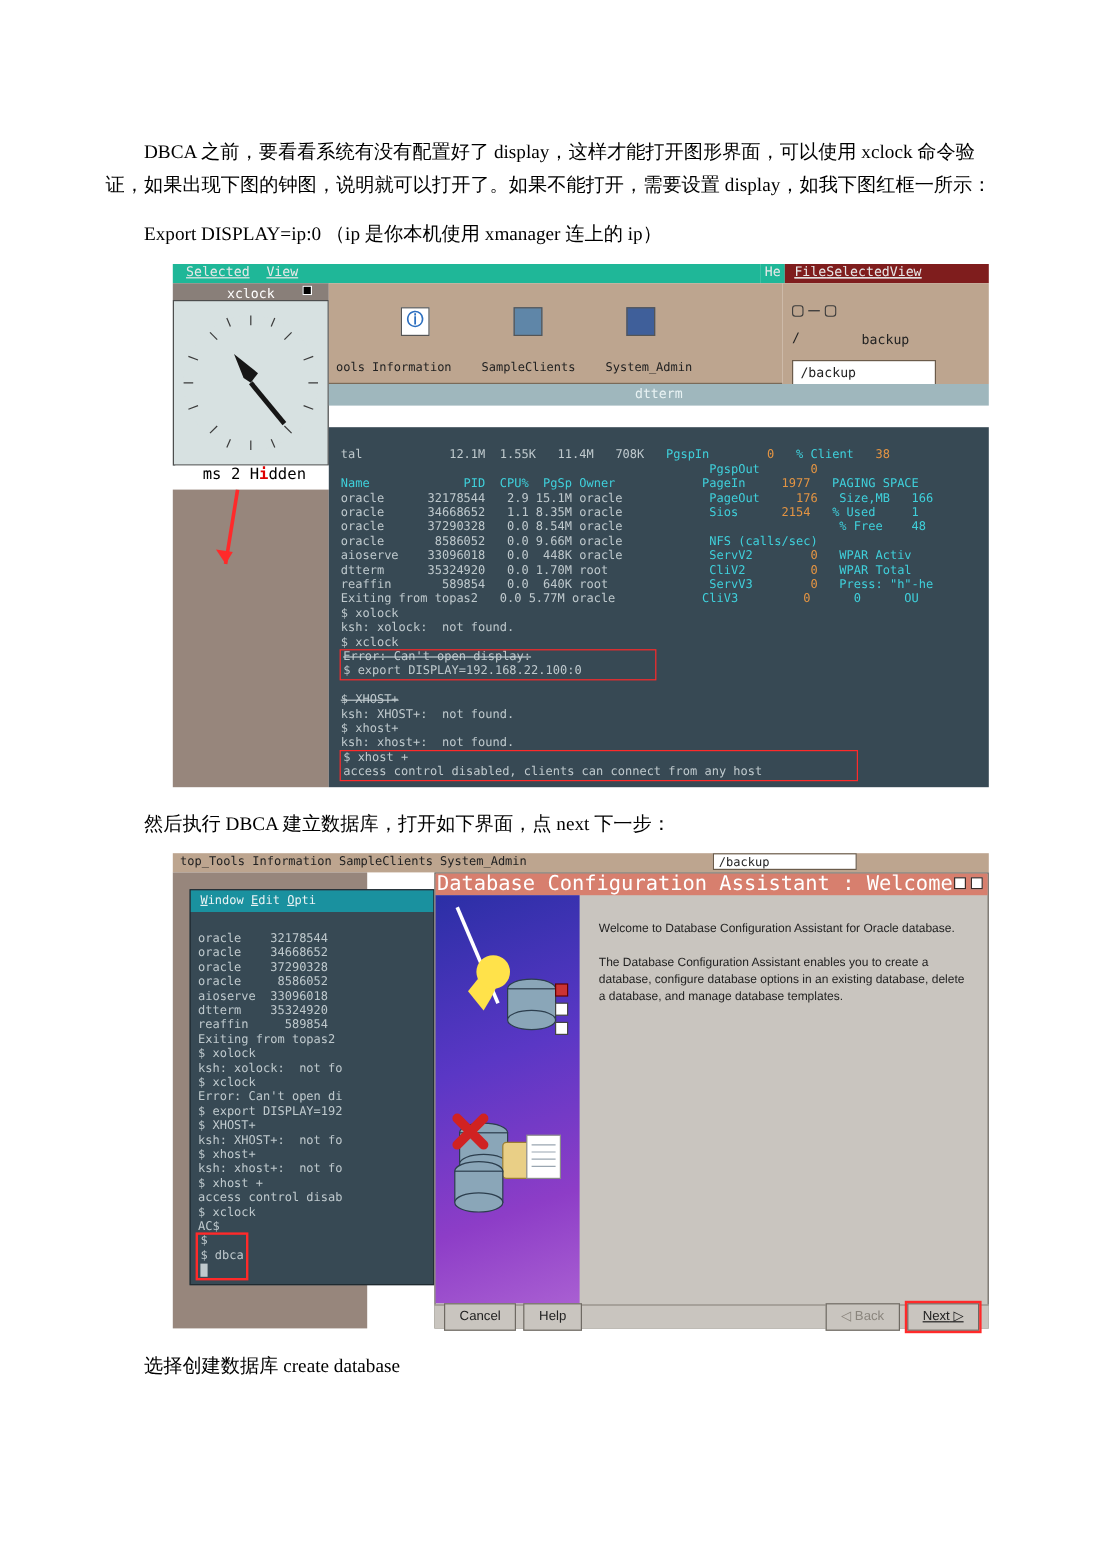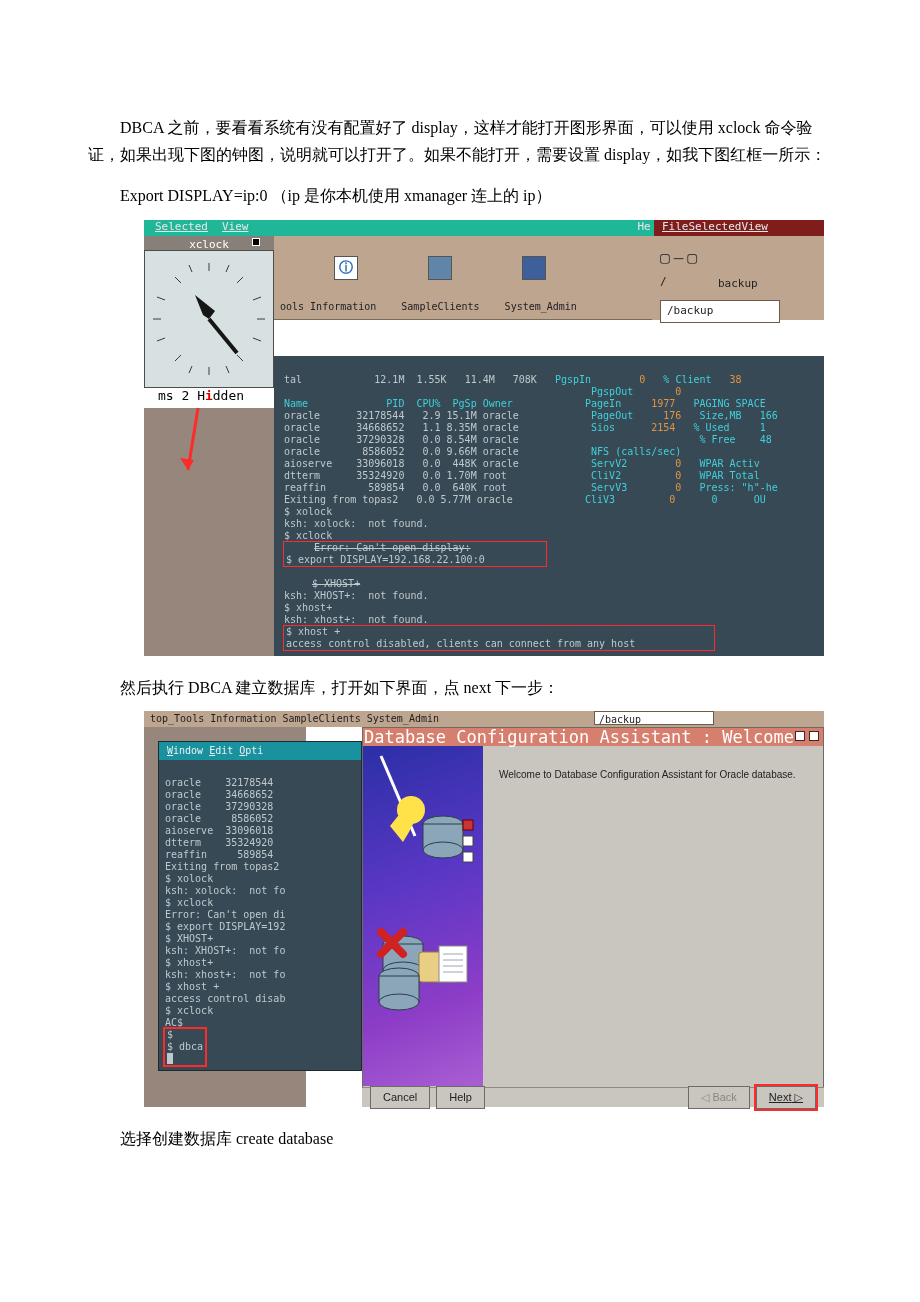--- a/index.html
+++ b/index.html
@@ -50,23 +50,24 @@
     position:absolute; left:108px; top:18px; width:8px; height:8px;
     border:1px solid #fff; background:#000;
   }
   .xclock-face {
     position:absolute; left:0; top:30px; width:130px; height:138px;
     background:#d7e1e1; border:1px solid #4d4d4d;
   }
   .xclock-face svg { display:block; }
 
   .hidden-strip {
-    position:absolute; left:12px; top:168px; width:130px; height:16px;
+    position:absolute; left:2px; top:168px; width:130px; height:16px;
     background:#fff; color:#000; font-size:13px; display:flex; align-items:center;
     padding-left:2px;
+    justify-content:center;
   }
   .hidden-strip .red-square { color:#d00; font-weight:bold; }
   .brown-area {
     position:absolute; left:0; top:188px; width:130px; height:248px;
     background:#97867c;
   }
   .brown-area svg { display:block; }
 
   .toolbar-box {
     position:absolute; left:130px; top:16px; width:378px; height:84px;
@@ -104,21 +105,21 @@
   .menu-bar .ul { text-decoration:underline; }
 
   .term {
     position:absolute; left:130px; top:136px; width:550px; height:300px;
     background:#374954; color:#bfc9cd; font-size:10px; line-height:12px;
     padding:6px 4px 4px 10px; white-space:pre; overflow:hidden;
   }
   .term .cy { color:#3fd0db; }
   .term .or { color:#e39443; }
   .red-boxed-line { outline:1px solid #ff2a2a; display:block; padding:0 2px; }
-  .strike { text-decoration:line-through;margin-left:28px; }
+  .strike { text-decoration:line-through; }
 
   
   .shot2 {
     width: 680px;
     margin-left: 56px;
     height: 396px;
     position: relative;
     font-family: "DejaVu Sans Mono", monospace;
     font-size: 10px;
     color: #dadada;
@@ -275,20 +276,21 @@
     <div class="rp-icons">
       <span>▢</span>
       <span>–</span>
       <span>▢</span>
     </div>
     <div style="margin-top:2px">/</div>
     <div class="rp-backup">backup</div>
     <div class="rp-path">/backup</div>
   </div>
 
+  <div class="dtterm-title">dtterm</div>
 
 <div class="term">
 <span>tal</span>            <span>12.1M</span>  <span>1.55K</span>   <span>11.4M</span>   <span>708K</span>   <span class="cy">PgspIn</span>        <span class="or">0</span>   <span class="cy">% Client</span>   <span class="or">38</span>
                                                    <span class="cy">PgspOut</span>       <span class="or">0</span>
 <span class="cy">Name             PID  CPU%  PgSp Owner</span>            <span class="cy">PageIn</span>     <span class="or">1977</span>   <span class="cy">PAGING SPACE</span>
 <span>oracle      32178544   2.9 15.1M oracle</span>            <span class="cy">PageOut</span>     <span class="or">176</span>   <span class="cy">Size,MB   166</span>
 <span>oracle      34668652   1.1 8.35M oracle</span>            <span class="cy">Sios</span>      <span class="or">2154</span>   <span class="cy">% Used     1</span>
 <span>oracle      37290328   0.0 8.54M oracle</span>                              <span class="cy">% Free    48</span>
 <span>oracle       8586052   0.0 9.66M oracle</span>            <span class="cy">NFS (calls/sec)</span>
 <span>aioserve    33096018   0.0  448K oracle</span>            <span class="cy">ServV2</span>        <span class="or">0</span>   <span class="cy">WPAR Activ</span>
@@ -396,20 +398,21 @@
           <g fill="#8aa6b8" stroke="#2c3e4d" stroke-width="1" transform="translate(14,230)">
             <ellipse cx="22" cy="0" rx="20" ry="8"></ellipse>
             <rect x="2" y="0" width="40" height="26"></rect>
             <ellipse cx="22" cy="26" rx="20" ry="8"></ellipse>
           </g>
         </svg>
       </div>
       <div class="dbca-right">
         <p>Welcome to Database Configuration Assistant for Oracle database.</p>
         <br>
+        <p>The Database Configuration Assistant enables you to create a database, configure database options in an existing database, delete a database, and manage database templates.</p>
       </div>
     </div>
   </div>
 
   <div class="dbca-footer">
     <span class="dbca-btn">Cancel</span>
     <span class="dbca-btn">Help</span>
     <span class="spacer"></span>
     <span class="dbca-btn disabled">
       ◁ <span>Back</span>

